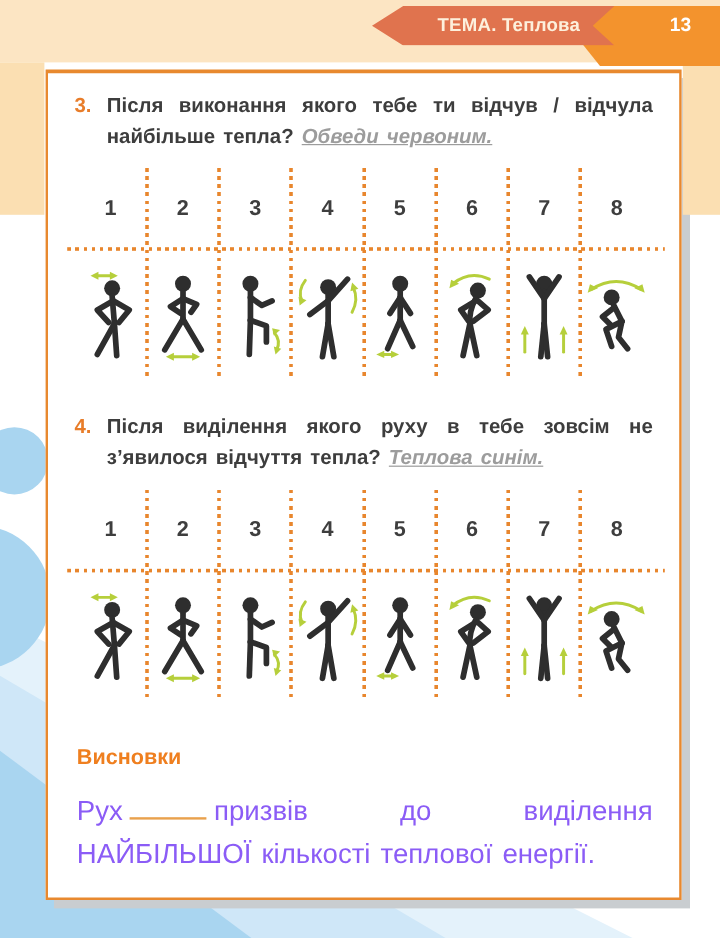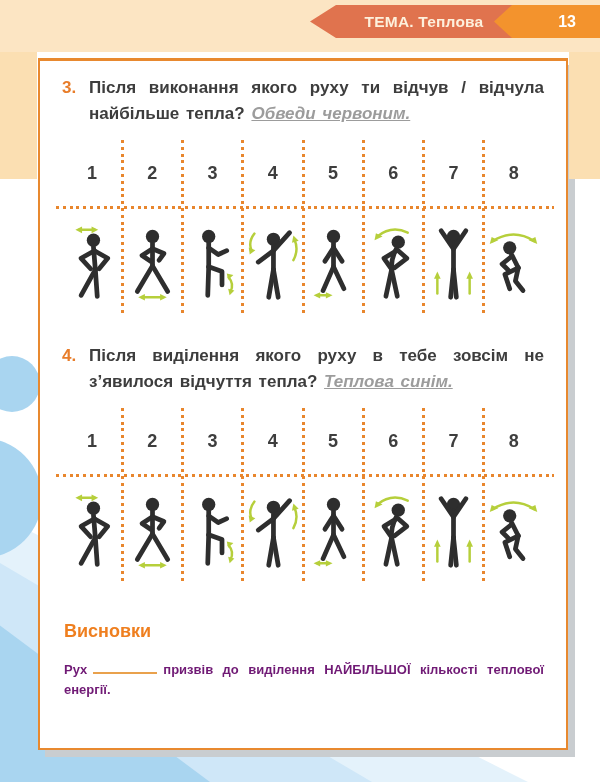--- a/index.html
+++ b/index.html
@@ -16,21 +16,21 @@
   
   .deco{position:absolute;z-index:0;}
   .circle-small{left:-16px;top:356px;width:56px;height:56px;border-radius:50%;background:#a9d5f0;}
   .circle-large{left:-78px;top:438px;width:120px;height:120px;border-radius:50%;background:#a9d5f0;}
   .band{left:0;top:0;width:600px;height:782px;}
   .band.light{background:#e4f2fb;clip-path:polygon(0 66%,88% 100%,0 100%);}
   .band.mid{background:#cfe7f8;clip-path:polygon(0 72%,62% 100%,0 100%);}
   .band.solid{background:#a9d5f0;clip-path:polygon(0 80%,35% 100%,0 100%);}
   
   .banner{position:absolute;top:5px;right:0;height:33px;width:290px;z-index:3;}
-  .banner-num{position:absolute;right:0;top:0;width:120px;height:33px;background:#f3932d;
+  .banner-num{position:absolute;right:0;top:0;width:120px;height:50px;background:#f3932d;
     clip-path:polygon(0 50%,20px 0,100% 0,100% 100%,20px 100%);}
   .banner-num span{position:absolute;right:24px;top:0;line-height:33px;color:#ffffff;
     font-size:16px;font-weight:bold;}
   .banner-title{position:absolute;right:88px;top:0;width:202px;height:33px;background:#e0734e;
     clip-path:polygon(0 50%,26px 0,100% 0,calc(100% - 18px) 50%,100% 100%,26px 100%);
     text-align:center;}
   .banner-title span{display:inline-block;padding-left:26px;line-height:33px;color:#fdf0dc;
     font-size:15.5px;font-weight:bold;letter-spacing:.2px;}
   
   .card{position:absolute;left:38px;top:58px;width:530px;height:692px;box-sizing:border-box;
@@ -50,21 +50,21 @@
   .figs{display:grid;grid-template-columns:repeat(8,1fr);height:108px;align-items:end;
     justify-items:center;}
   .figs > div{padding-bottom:10px;}
   .figsvg{width:57px;height:82px;display:block;}
   .vline{position:absolute;top:0;bottom:0;width:3px;
     background-image:repeating-linear-gradient(to bottom,#e8862d 0 3px,transparent 3px 6.8px);}
   .hline{position:absolute;left:-6px;right:-10px;top:66px;height:3px;
     background-image:repeating-linear-gradient(to right,#e8862d 0 3px,transparent 3px 6.8px);}
   
   .concl-heading{margin:38px 0 16px 2px;color:#ef7f1f;font-size:18px;font-weight:bold;}
-  .sentence{margin:16px 0 0 2px;color:#701a75;font-weight:bold;font-size:13px;line-height:1.55;
+  .sentence{margin:16px 0 0 2px;color:#8b5cf6;font-weight:normal;font-size:23px;line-height:1.55;
     text-align:justify;word-spacing:2px;}
   .blank{display:inline-block;width:64px;border-bottom:2px solid #e9a14c;height:14px;
     margin:0 6px;vertical-align:baseline;}
   .defs{position:absolute;width:0;height:0;overflow:hidden;}
 </style>
 </head>
 <body>
 
 <svg class="defs" aria-hidden="true">
   <defs>
@@ -207,21 +207,21 @@
 <div class="deco circle-small"></div>
 <div class="deco circle-large"></div>
 
 <div class="side-peach left"></div>
 <div class="side-peach right"></div>
 
 <div class="card">
 
   <div class="q">
     <span class="qnum">3.</span>
-    <p class="qtext"><span>Після виконання якого руху ти відчув / відчула найбільше тепла?</span>
+    <p class="qtext"><span>Після виконання якого тебе ти відчув / відчула найбільше тепла?</span>
       <em>Обведи червоним.</em></p>
   </div>
 
   <div class="grid">
     <div class="nums">
         <div>1</div>
         <div>2</div>
         <div>3</div>
         <div>4</div>
         <div>5</div>

